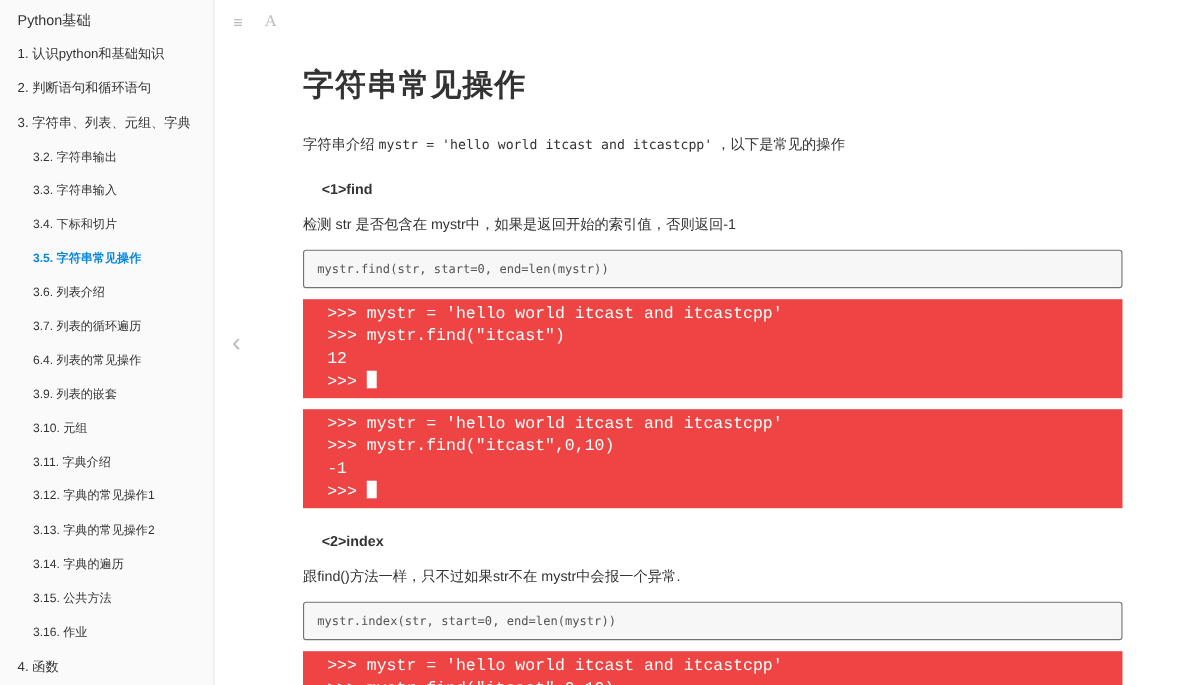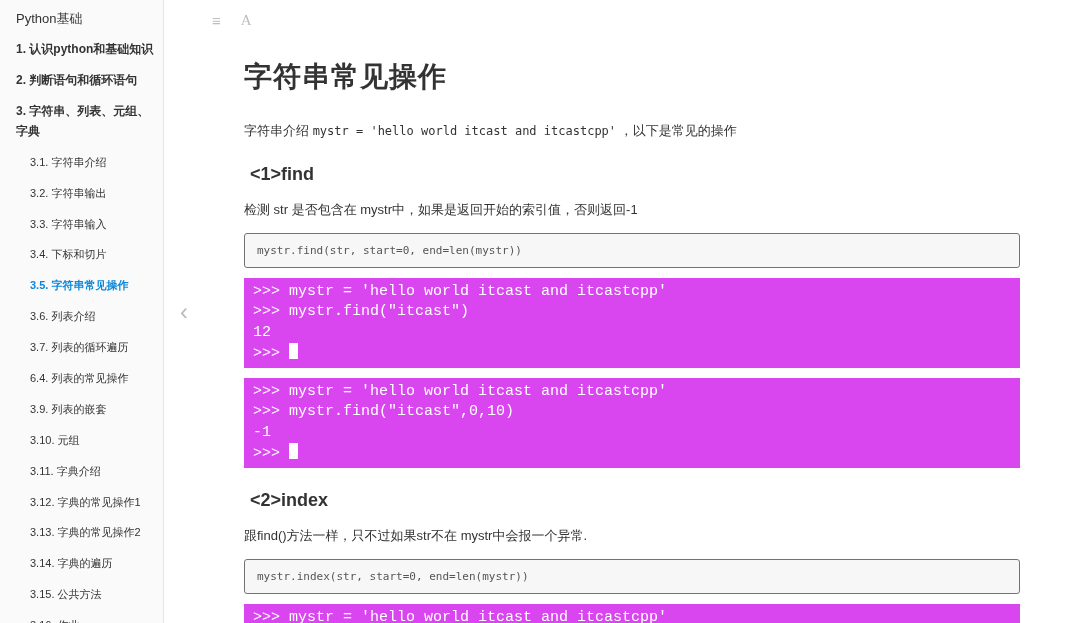--- a/index.html
+++ b/index.html
@@ -1,58 +1,57 @@
 <!DOCTYPE html>
 <html><head>
 <meta charset="utf-8">
 <style>
   * { box-sizing: border-box; margin: 0; padding: 0; }
   html, body { height: 100%; font-family: -apple-system, "Helvetica Neue", Arial, "PingFang SC", "Microsoft YaHei", sans-serif; color: #333; }
   body { display: flex; overflow: hidden; }
 
   
-  .sidebar { width: 164px; height: 100%; border-right: 1px solid #e6e6e6; overflow-y: auto; background: #fafafa; }
+  .sidebar { width: 195px; height: 100%; border-right: 1px solid #e6e6e6; overflow-y: auto; background: #fafafa; }
   .sidebar::-webkit-scrollbar { width: 10px; }
   .sidebar::-webkit-scrollbar-track { background: #f1f1f1; }
   .sidebar::-webkit-scrollbar-thumb { background: #c9c9c9; border-radius: 5px; }
   .book-title { font-size: 13px; font-weight: 400; padding: 10px 16px 6px 16px; color: #333; }
-  .chapter { font-size: 12px; font-weight: 700; color: #333; padding: 6px 8px 6px 16px; cursor: pointer; line-height: 1.6; }
+  .chapter { font-size: 12px; font-weight: 400; color: #333; padding: 6px 8px 6px 16px; cursor: pointer; line-height: 1.6; }
   .section { font-size: 11px; font-weight: 400; color: #333; padding: 5px 8px 5px 30px; cursor: pointer; line-height: 1.9; }
   .active { color: #0b87da; font-weight: 700; }
 
   
   .gutter { position: relative; width: 40px; flex: 0 0 40px; display: flex; align-items: center; justify-content: center; }
   .collapse-btn { color: #bbb; cursor: pointer; font-size: 24px; user-select: none; }
 
   
   .topbar { position: absolute; top: 6px; left: 200px; display: flex; gap: 20px; padding: 6px 12px; color: #bdbdbd; }
   .topbar span { cursor: pointer; font-size: 15px; }
 
   
   .content { flex: 1; height: 100%; overflow-y: auto; padding: 40px 60px 40px 40px; position: relative; }
   .content::-webkit-scrollbar { width: 8px; }
   h1.page-title { font-size: 28px; font-weight: 700; margin: 18px 0 24px 0; letter-spacing: 1px; }
   p.desc { font-size: 13px; line-height: 1.7; margin: 12px 0; color: #333; }
   p.desc code { font-family: Consolas, Menlo, monospace; font-size: 12px; text-align: right; }
-  h3.sub { font-size: 18px; font-weight: 700; margin: 22px 0 14px 6px; }
+  h3.sub { font-size: 13px; font-weight: 700; margin: 22px 0 14px 17px; }
   .inline-code { background: #f7f7f7; border: 1px solid #737373; border-radius: 3px; padding: 10px 12px; font-family: Consolas, Menlo, monospace; font-size: 11px; color: #555; margin: 10px 0; }
-  .terminal { background: #d946ef; color: #fff; font-family: Consolas, Menlo, "Courier New", monospace; font-size: 15px; line-height: 1.35; padding: 4px 9px; margin: 10px 0; white-space: pre; overflow: hidden; }
+  .terminal { background: #ef4444; color: #fff; font-family: Consolas, Menlo, "Courier New", monospace; font-size: 15px; line-height: 1.35; padding: 4px 22px; margin: 10px 0; white-space: pre; overflow: hidden; }
   .terminal .cursor { display: inline-block; width: 9px; height: 16px; background: #fff; vertical-align: -2px; }
   .terminal.red-box { position: relative; }
 </style>
 </head>
 <body>
 
 <div class="sidebar">
   <div class="book-title">Python基础</div>
   <div id="nav">
       <div class="chapter">1. 认识python和基础知识</div>
       <div class="chapter">2. 判断语句和循环语句</div>
       <div class="chapter">3. 字符串、列表、元组、字典</div>
-      <div class="section">3.1. 字符串介绍</div>
       <div class="section">3.2. 字符串输出</div>
       <div class="section">3.3. 字符串输入</div>
       <div class="section">3.4. 下标和切片</div>
       <div class="section active">3.5. 字符串常见操作</div>
       <div class="section">3.6. 列表介绍</div>
       <div class="section">3.7. 列表的循环遍历</div>
       <div class="section">6.4. 列表的常见操作</div>
       <div class="section">3.9. 列表的嵌套</div>
       <div class="section">3.10. 元组</div>
       <div class="section">3.11. 字典介绍</div>

